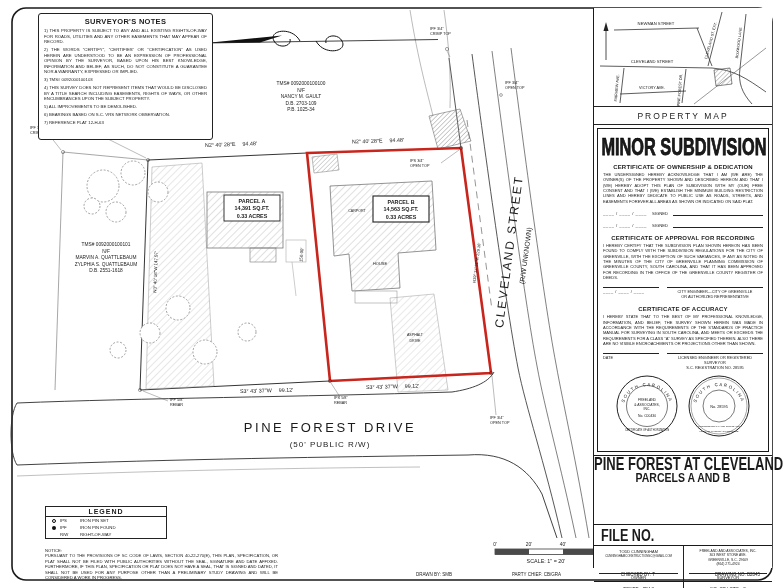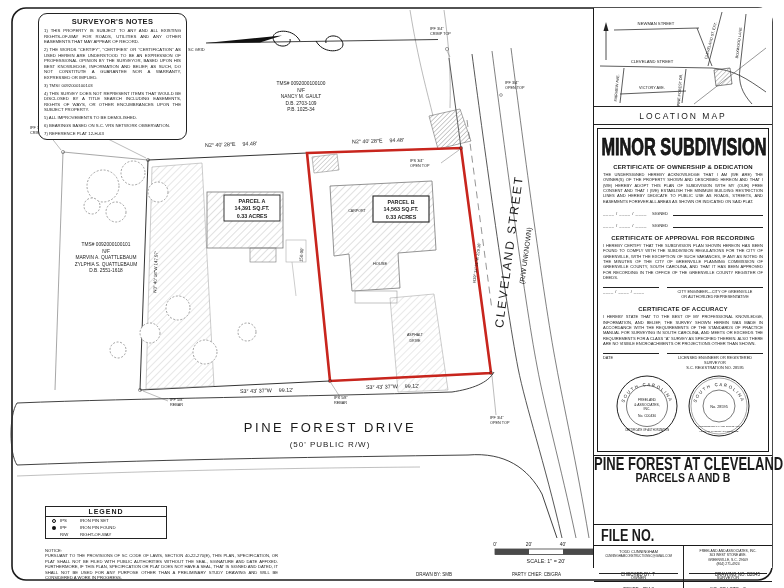--- a/index.html
+++ b/index.html
@@ -1,22 +1,22 @@
 <!DOCTYPE html>
 <html><head>
 <meta charset="utf-8">
 <style>
   html,body{margin:0;padding:0;background:#fdfdfd;}
   .sheet{position:relative;width:784px;height:588px;background:#fff;overflow:hidden;
          font-family:"Liberation Sans",sans-serif;color:#1b1b1b;}
   svg text{font-family:"Liberation Sans",sans-serif;fill:#1b1b1b;}
   #plat{position:absolute;left:0;top:0;}
   
-  .notes{position:absolute;left:38px;top:13px;width:149px;height:127px;border:1.2px solid #222;
-         border-radius:9px;padding:3px 5px;box-sizing:border-box;background:#fff;}
+  .notes{position:absolute;left:38px;top:13px;width:175px;height:127px;border:1.2px solid #222;
+         border-radius:3px;padding:3px 5px;box-sizing:border-box;background:#fff;}
   .notes h1{margin:0 0 2px 0;font-size:7.5px;text-align:center;font-weight:bold;letter-spacing:.3px;}
   .notes .ni{font-size:4.3px;line-height:1.28;text-align:justify;margin-bottom:2.5px;}
   
   .legend{position:absolute;left:45px;top:506px;width:122px;border:1px solid #222;background:#fff;box-sizing:border-box;}
   .legend h2{margin:0;font-size:7px;font-weight:bold;text-align:center;border-bottom:1px solid #222;
              padding:1px 0;letter-spacing:1px;}
   .lrow{display:flex;align-items:center;gap:4px;padding:1px 6px;font-size:4.3px;}
   .sym{width:4px;height:4px;border-radius:50%;flex:0 0 auto;}
   .sym.open{border:1px solid #111;box-sizing:border-box;}
   .sym.fill{background:#111;}
@@ -312,21 +312,21 @@
         <g font-size="4.2" text-anchor="middle">
           <text x="62" y="17">NEWMAN STREET</text>
           <text x="58" y="55">CLEVELAND STREET</text>
           <text transform="translate(24,80) rotate(-85)" font-size="3.8">FAIRVIEW AVE.</text>
           <text x="58" y="81" font-size="3.8">VICTORY AVE.</text>
           <text transform="translate(87,82) rotate(-85)" font-size="3.8">PINE FOREST DR.</text>
           <text transform="translate(118,33) rotate(-75)" font-size="3.8">CLEVELAND ST. EXT.</text>
           <text transform="translate(146,35) rotate(-83)" font-size="3.8">BOXWOOD LANE</text>
         </g>
       </svg>
-      <div class="map-bar">LOCATION MAP</div>
+      <div class="map-bar">PROPERTY MAP</div>
     </div>
 
     <div class="sub-sec">
       <div class="sub-box">
         <div class="sub-title">MINOR SUBDIVISION</div>
 
         <div class="cert">
           <h3>CERTIFICATE OF OWNERSHIP &amp; DEDICATION</h3>
           <p>THE UNDERSIGNED HEREBY ACKNOWLEDGE THAT I AM (WE ARE) THE OWNER(S) OF THE PROPERTY SHOWN AND DESCRIBED HEREON AND THAT I (WE) HEREBY ADOPT THIS PLAN OF SUBDIVISION WITH MY (OUR) FREE CONSENT AND THAT I (WE) ESTABLISH THE MINIMUM BUILDING RESTRICTION LINES AND HEREBY DEDICATE TO PUBLIC USE AS ROADS, STREETS, AND EASEMENTS FOREVER ALL AREAS AS SHOWN OR INDICATED ON SAID PLAT.</p>
           <div class="sigrow">

